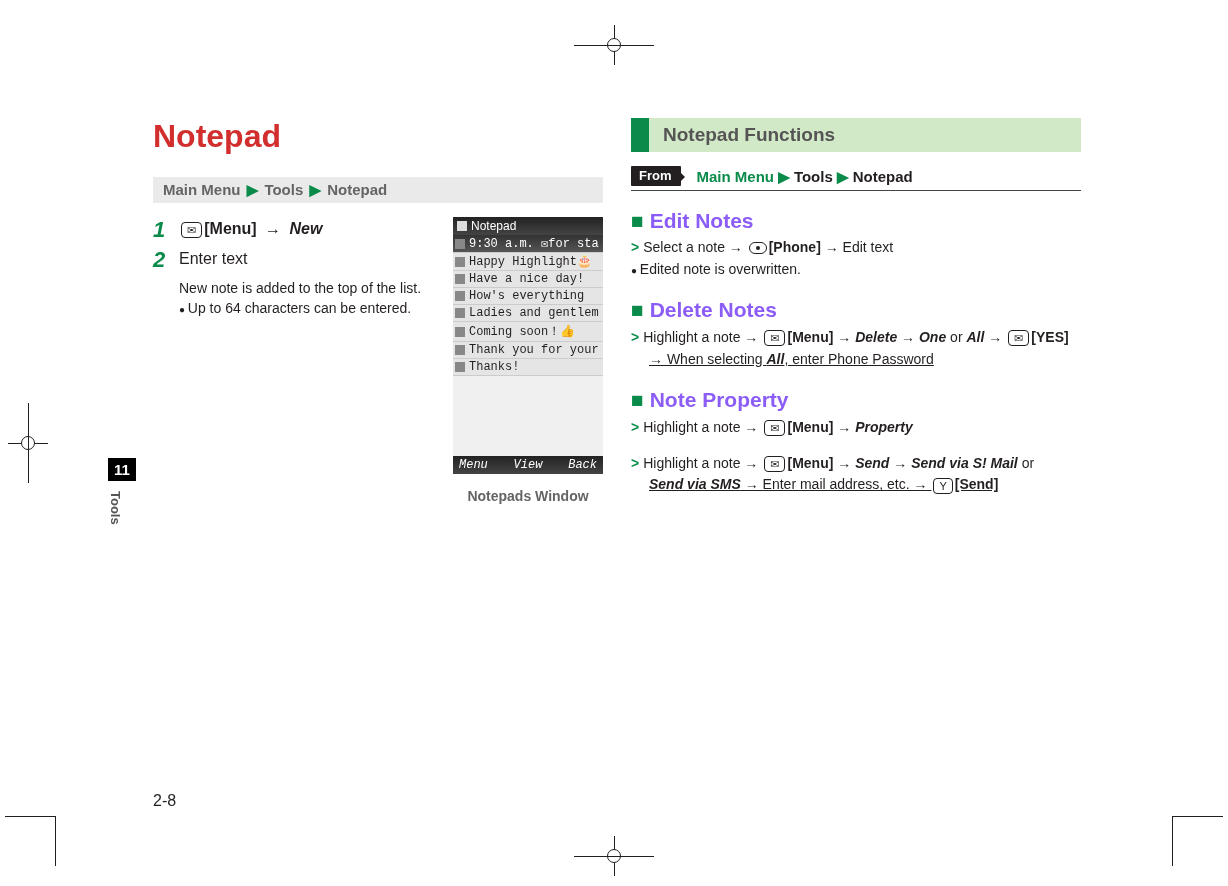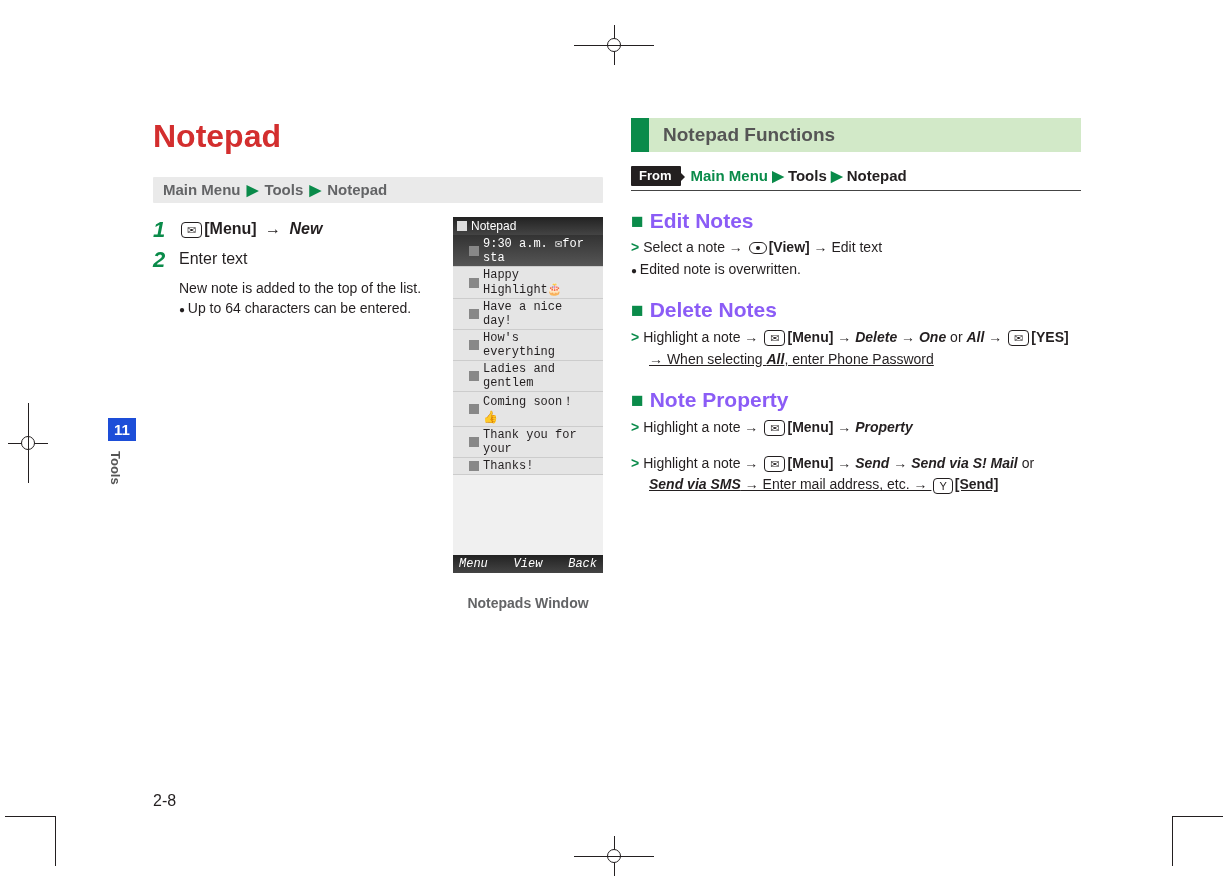--- a/index.html
+++ b/index.html
@@ -77,55 +77,55 @@
   
   
   .phone {
     width: 150px;
     background:#adadad;
     font-family: "Courier New", monospace;
     font-size: 12px;
   }
   .phone-headbar { background:linear-gradient(#222,#444); color:#fff; padding:2px 4px; font-size:12px; font-family: Arial; display:flex; align-items:center; gap:4px;}
   .phone-headbar .doc-icon { width:10px;height:10px;background:#ddd;display:inline-block;}
-  .phone-row { background:#e5e5e5; border-bottom:1px solid #ccc; padding:1px 16px; display:flex; align-items:center; gap:4px;}
+  .phone-row { background:#e5e5e5; border-bottom:1px solid #ccc; padding:1px 2px; display:flex; align-items:center; gap:4px;}
   .phone-row.sel { background:linear-gradient(#333,#555); color:#fff;}
   .phone-row .small-icon { width:10px; height:10px; background:#888; display:inline-block; flex-shrink:0;}
   .phone-spacer { height:80px; background:#f0f0f0;}
   .phone-softkeys { background:linear-gradient(#222,#444); display:flex; justify-content:space-between; padding:2px 6px;}
   .phone-softkeys span { color:#fff; font-family: "Courier New"; font-size:12px; font-style:italic;}
-  .phone-caption { text-align:center; font-size:14px; font-weight:700; color:#636466; margin-top:22px;}
+  .phone-caption { text-align:center; font-size:14px; font-weight:700; color:#636466; margin-top:14px;}
 
   
   .section-head {
     border-left: 18px solid #0a8b4a;
     background: #d2e9c8;
     padding: 6px 14px;
     font-size: 19px;
     font-weight: 700;
     color: #555;
     margin-bottom: 14px;
   }
-  .from-row { display:flex; align-items:center; gap:10px; border-bottom:1px solid #444; padding-bottom:4px; margin-bottom:14px;}
+  .from-row { display:flex; align-items:flex-end; gap:16px; border-bottom:1px solid #444; padding-bottom:4px; margin-bottom:14px;}
   .from-badge { background:#231f20; color:#fff; font-weight:700; font-size:13px; padding:2px 8px; border-radius:1px;}
   .from-badge::after { content:""; display:inline-block; width:0; height:0; border-left:7px solid #231f20; border-top:7px solid transparent; border-bottom:7px solid transparent; vertical-align:middle; margin-left:6px; margin-right:-12px;}
   .from-path { font-size:15px; font-weight:700; color:#0a8b4a;}
   .from-path .dark { color:#231f20;}
   .func { margin-bottom:14px; font-size:14px; line-height:1.55;}
   .func-title { font-weight:700; color:#8b5cf6; font-size:21px; display:flex; gap:6px;}
   .func-title::before { content:"■"; color:#0a8b4a;}
   .func-body { padding-left: 0px;}
   .gt { color:#0a8b4a; font-weight:700; margin-right:4px;}
   .ital-heavy { font-style:italic; font-weight:700;}
   .note-bullet::before { content:"● "; font-size:10px;}
   .indent { padding-left:18px; display:block;text-decoration:underline;}
 
   
   .sidetab { position:absolute; left:108px; top:418px; text-align:center;}
-  .sidetab .chip { background:#1d4ed8; color:#fff; font-weight:700; font-size:15px; padding:3px 6px;}
+  .sidetab .chip { background:#000000; color:#fff; font-weight:700; font-size:15px; padding:3px 6px;margin-top:40px;}
   .sidetab .vtxt { writing-mode: vertical-rl; font-size:13px; font-weight:700; color:#555; margin-top:10px;}
   
   .pagenum { position:absolute; left:153px; bottom:76px; font-size:16px; color:#231f20;}
 </style>
 </head>
 <body>
 
 <div class="regmark top">
     <div class="regcircle"></div>
   </div>
@@ -236,21 +236,21 @@
         <span> ▶ </span>
         <span class="dark">Notepad</span>
       </span>
     </div>
 
     <div class="func">
       <div class="func-title">
           <span>Edit Notes</span>
         </div>
       <div class="func-body">
-        <span class="gt">&gt;</span><span>Select a note → </span><span class="key-center"></span><span class="bold" style="font-weight:700">[View]</span><span> → Edit text</span><br>
+        <span class="gt">&gt;</span><span>Select a note → </span><span class="key-center"></span><span class="bold" style="font-weight:700">[Phone]</span><span> → Edit text</span><br>
         <span class="note-bullet">Edited note is overwritten.</span>
       </div>
     </div>
 
     <div class="func">
       <div class="func-title">
           <span>Delete Notes</span>
         </div>
       <div class="func-body">
         <span class="gt">&gt;</span><span>Highlight a note → </span><span class="key-box">✉</span><span style="font-weight:700">[Menu]</span> → <span class="ital-heavy">Delete</span> → <span class="ital-heavy">One</span><span> or </span><span class="ital-heavy">All</span> → <span class="key-box">✉</span><span style="font-weight:700">[YES]</span>

